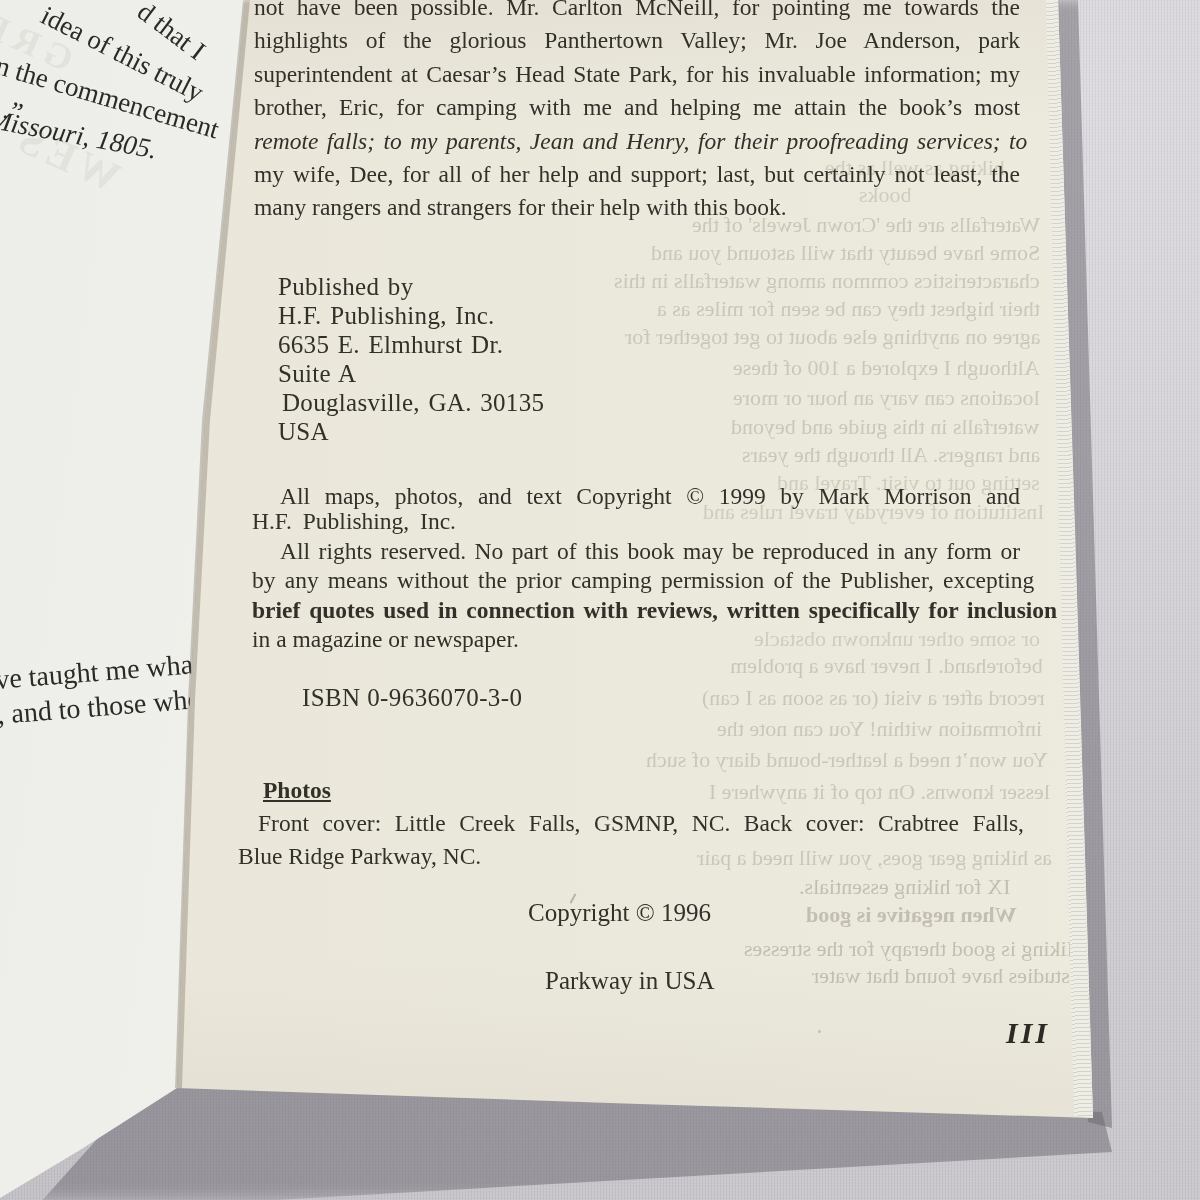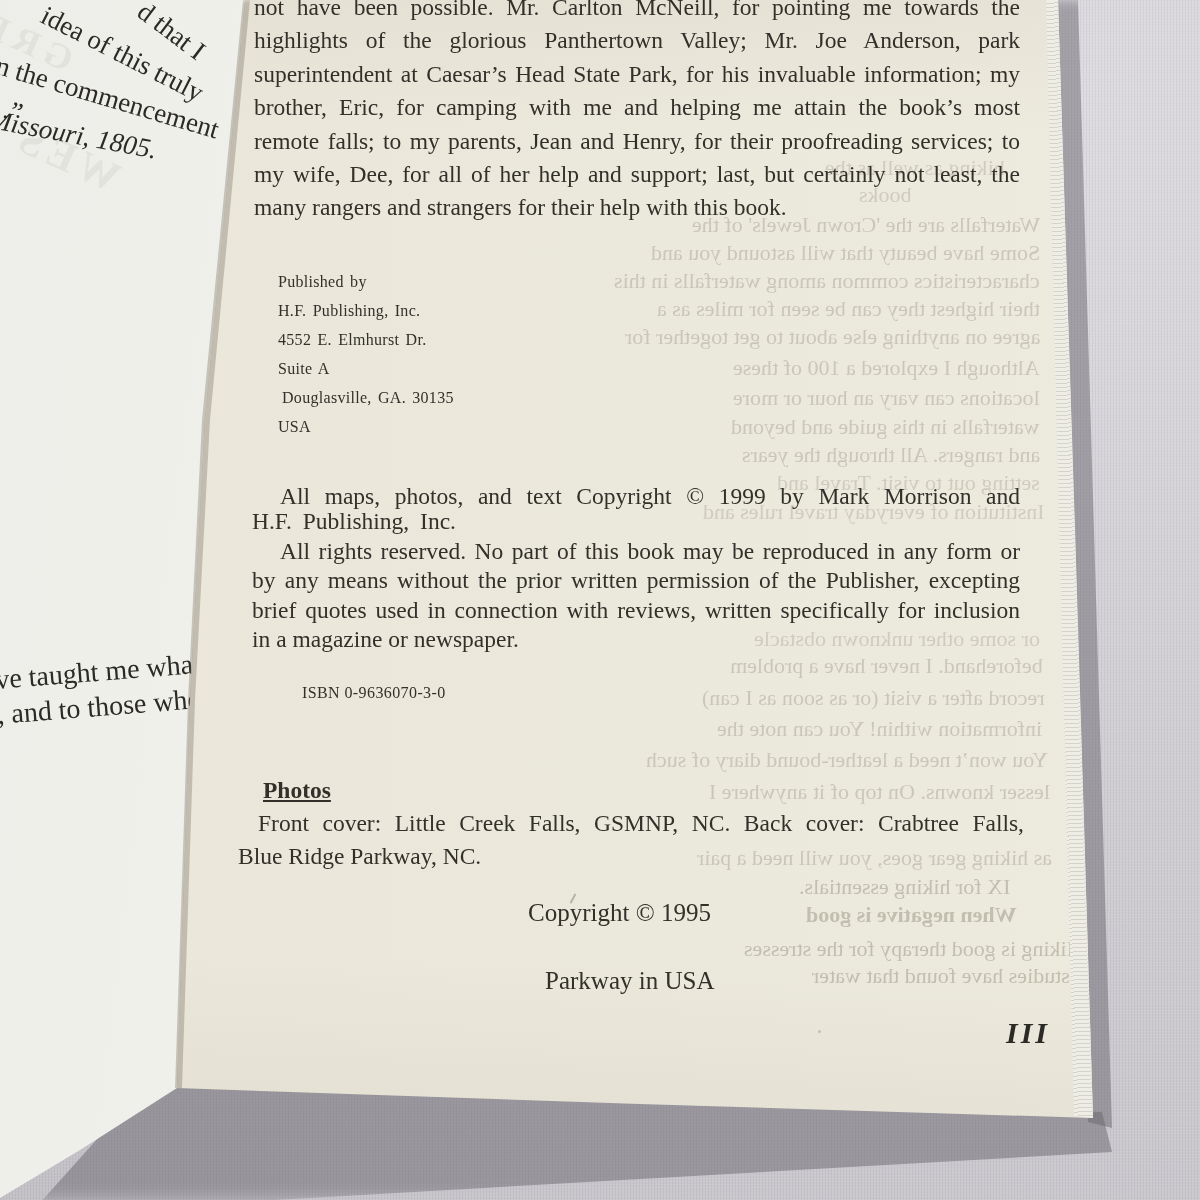--- a/index.html
+++ b/index.html
@@ -28,21 +28,21 @@
   .fore-edge{position:absolute;inset:0;
     background:
       repeating-linear-gradient(176deg, rgba(148,142,126,.28) 0 1px, rgba(0,0,0,0) 1px 4px),
       linear-gradient(90deg,#e3e1d6 0%,#f2f1ea 40%,#eeede5 100%);
     clip-path:polygon(1046px 0px,1058px 0px,1093px 1118px,1074px 1116px);}
   .gutter{position:absolute;inset:0;background:rgba(98,90,72,.30);filter:blur(2.5px);
     clip-path:polygon(243px 0px,250px 0px,210px 420px,195px 700px,182px 1088px,175px 1088px,188px 700px,202px 420px);}
   .t{position:absolute;white-space:nowrap;}
   .jline{position:absolute;}
   .jline>span{display:inline-block;white-space:nowrap;}
-  .rp-ink{color:#33302a;font-size:16px;}
+  .rp-ink{color:#33302a;font-size:25px;}
   .ack .jline,.ack .t{color:#33302a;font-size:23.5px;}
   .lp-frag{position:absolute;white-space:nowrap;color:#2c2a25;font-size:27px;
     transform-origin:left top;}
   .ghost{position:absolute;white-space:nowrap;transform:scaleX(-1);
     color:#6e6853;font-size:22px;}
   .g22{opacity:.22}.g26{opacity:.26}.g32{opacity:.32}
   .lp-ghost{position:absolute;white-space:nowrap;transform-origin:left top;
     color:#55503e;font-weight:bold;opacity:.07;}
   .speck{position:absolute;background:#8d8a82;border-radius:2px;}
 </style>
@@ -94,55 +94,55 @@
     <div class="ghost g32" style="right:190px;top:874px;">IX for hiking essentials.</div>
     <div class="ghost g32" style="right:183px;top:902px;font-weight:bold;">When negative is good</div>
     <div class="ghost g32" style="right:118px;top:936px;">Hiking is good therapy for the stresses</div>
     <div class="ghost g32" style="right:130px;top:963px;">studies have found that water</div>
 
     <div class="ack">
       <div class="jline" style="left:254px;top:-6px;width:766px;"><span style="word-spacing: 6.7429px;">not have been possible. Mr. Carlton McNeill, for pointing me towards the</span></div>
       <div class="jline" style="left:254px;top:27px;width:766px;"><span style="word-spacing: 11.8368px;">highlights of the glorious Panthertown Valley; Mr. Joe Anderson, park</span></div>
       <div class="jline" style="left:254px;top:61px;width:766px;"><span style="word-spacing: 2.57187px;">superintendent at Caesar’s Head State Park, for his invaluable information; my</span></div>
       <div class="jline" style="left:254px;top:94px;width:766px;"><span style="word-spacing: 6.37109px;">brother, Eric, for camping with me and helping me attain the book’s most</span></div>
-      <div class="jline" style="left:254px;top:128px;width:766px;"><span style="word-spacing: 2.51042px;">remote falls; to my parents, Jean and Henry, for their proofreading services; to</span></div>
+      <div class="jline" style="left:254px;top:128px;width:766px;"><span style="word-spacing: 2.51042px; font-style: italic;">remote falls; to my parents, Jean and Henry, for their proofreading services; to</span></div>
       <div class="jline" style="left:254px;top:161px;width:766px;"><span style="word-spacing: 3.07917px;">my wife, Dee, for all of her help and support; last, but certainly not least, the</span></div>
       <div class="t rp-ink" style="left:254px;top:194px;">many rangers and strangers for their help with this book.</div>
     </div>
 
     <div>
       <div class="t rp-ink" style="left:278px;top:273px;letter-spacing:.3px;word-spacing:2px;">Published by</div>
       <div class="t rp-ink" style="left:278px;top:302px;letter-spacing:.3px;word-spacing:2px;">H.F. Publishing, Inc.</div>
-      <div class="t rp-ink" style="left:278px;top:331px;letter-spacing:.3px;word-spacing:2px;">4552 E. Elmhurst Dr.</div>
+      <div class="t rp-ink" style="left:278px;top:331px;letter-spacing:.3px;word-spacing:2px;">6635 E. Elmhurst Dr.</div>
       <div class="t rp-ink" style="left:278px;top:360px;letter-spacing:.3px;word-spacing:2px;">Suite A</div>
       <div class="t rp-ink" style="left:282px;top:389px;letter-spacing:.3px;word-spacing:2px;">Douglasville, GA. 30135</div>
       <div class="t rp-ink" style="left:278px;top:418px;letter-spacing:.3px;word-spacing:2px;">USA</div>
     </div>
 
     <div class="ack">
       <div class="jline" style="left:280px;top:477px;width:740px;"><span style="word-spacing: 8.7429px; margin-top: 6px;">All maps, photos, and text Copyright © 1999 by Mark Morrison and</span></div>
       <div class="t rp-ink" style="left:252px;top:508px;word-spacing:5px;">H.F. Publishing, Inc.</div>
     </div>
 
     <div class="ack">
       <div class="jline" style="left:280px;top:538px;width:740px;"><span style="word-spacing: 2.6529px;">All rights reserved. No part of this book may be reproduced in any form or</span></div>
-      <div class="jline" style="left:252px;top:567px;width:768px;"><span style="word-spacing: 3.33239px;">by any means without the prior written permission of the Publisher, excepting</span></div>
-      <div class="jline" style="left:252px;top:597px;width:768px;"><span style="word-spacing: 2.99063px;">brief quotes used in connection with reviews, written specifically for inclusion</span></div>
+      <div class="jline" style="left:252px;top:567px;width:768px;"><span style="word-spacing: 3.33239px;">by any means without the prior camping permission of the Publisher, excepting</span></div>
+      <div class="jline" style="left:252px;top:597px;width:768px;"><span style="word-spacing: 2.99063px; font-weight: bold;">brief quotes used in connection with reviews, written specifically for inclusion</span></div>
       <div class="t rp-ink" style="left:252px;top:626px;">in a magazine or newspaper.</div>
     </div>
 
     <div class="t rp-ink" style="left:258px;top:684px;letter-spacing:.4px;margin-left:44px;">ISBN 0-9636070-3-0</div>
 
     <div class="ack">
       <div class="t rp-ink" style="left:263px;top:777px;font-weight:bold;text-decoration:underline;">Photos</div>
       <div class="jline" style="left:258px;top:810px;width:766px;"><span style="word-spacing: 7.67656px;">Front cover: Little Creek Falls, GSMNP, NC. Back cover: Crabtree Falls,</span></div>
       <div class="t rp-ink" style="left:238px;top:843px;">Blue Ridge Parkway, NC.</div>
     </div>
 
-    <div class="t rp-ink" style="left:528px;top:899px;font-size:25px;">Copyright © 1995</div>
+    <div class="t rp-ink" style="left:528px;top:899px;font-size:25px;">Copyright © 1996</div>
     <div class="t rp-ink" style="left:545px;top:967px;font-size:25px;">Parkway in USA</div>
 
     <div class="t" style="left:1006px;top:1016px;font-size:30px;font-style:italic;font-weight:bold;letter-spacing:3px;color:#2c2a25;">III</div>
   </div>
 
   <div class="fore-edge"></div>
   <div class="gutter"></div>
 
   <div class="speck" style="left:572px;top:893px;width:2px;height:11px;transform:rotate(28deg);opacity:.55;"></div>
   <div class="speck" style="left:818px;top:1030px;width:3px;height:3px;opacity:.4;"></div>

